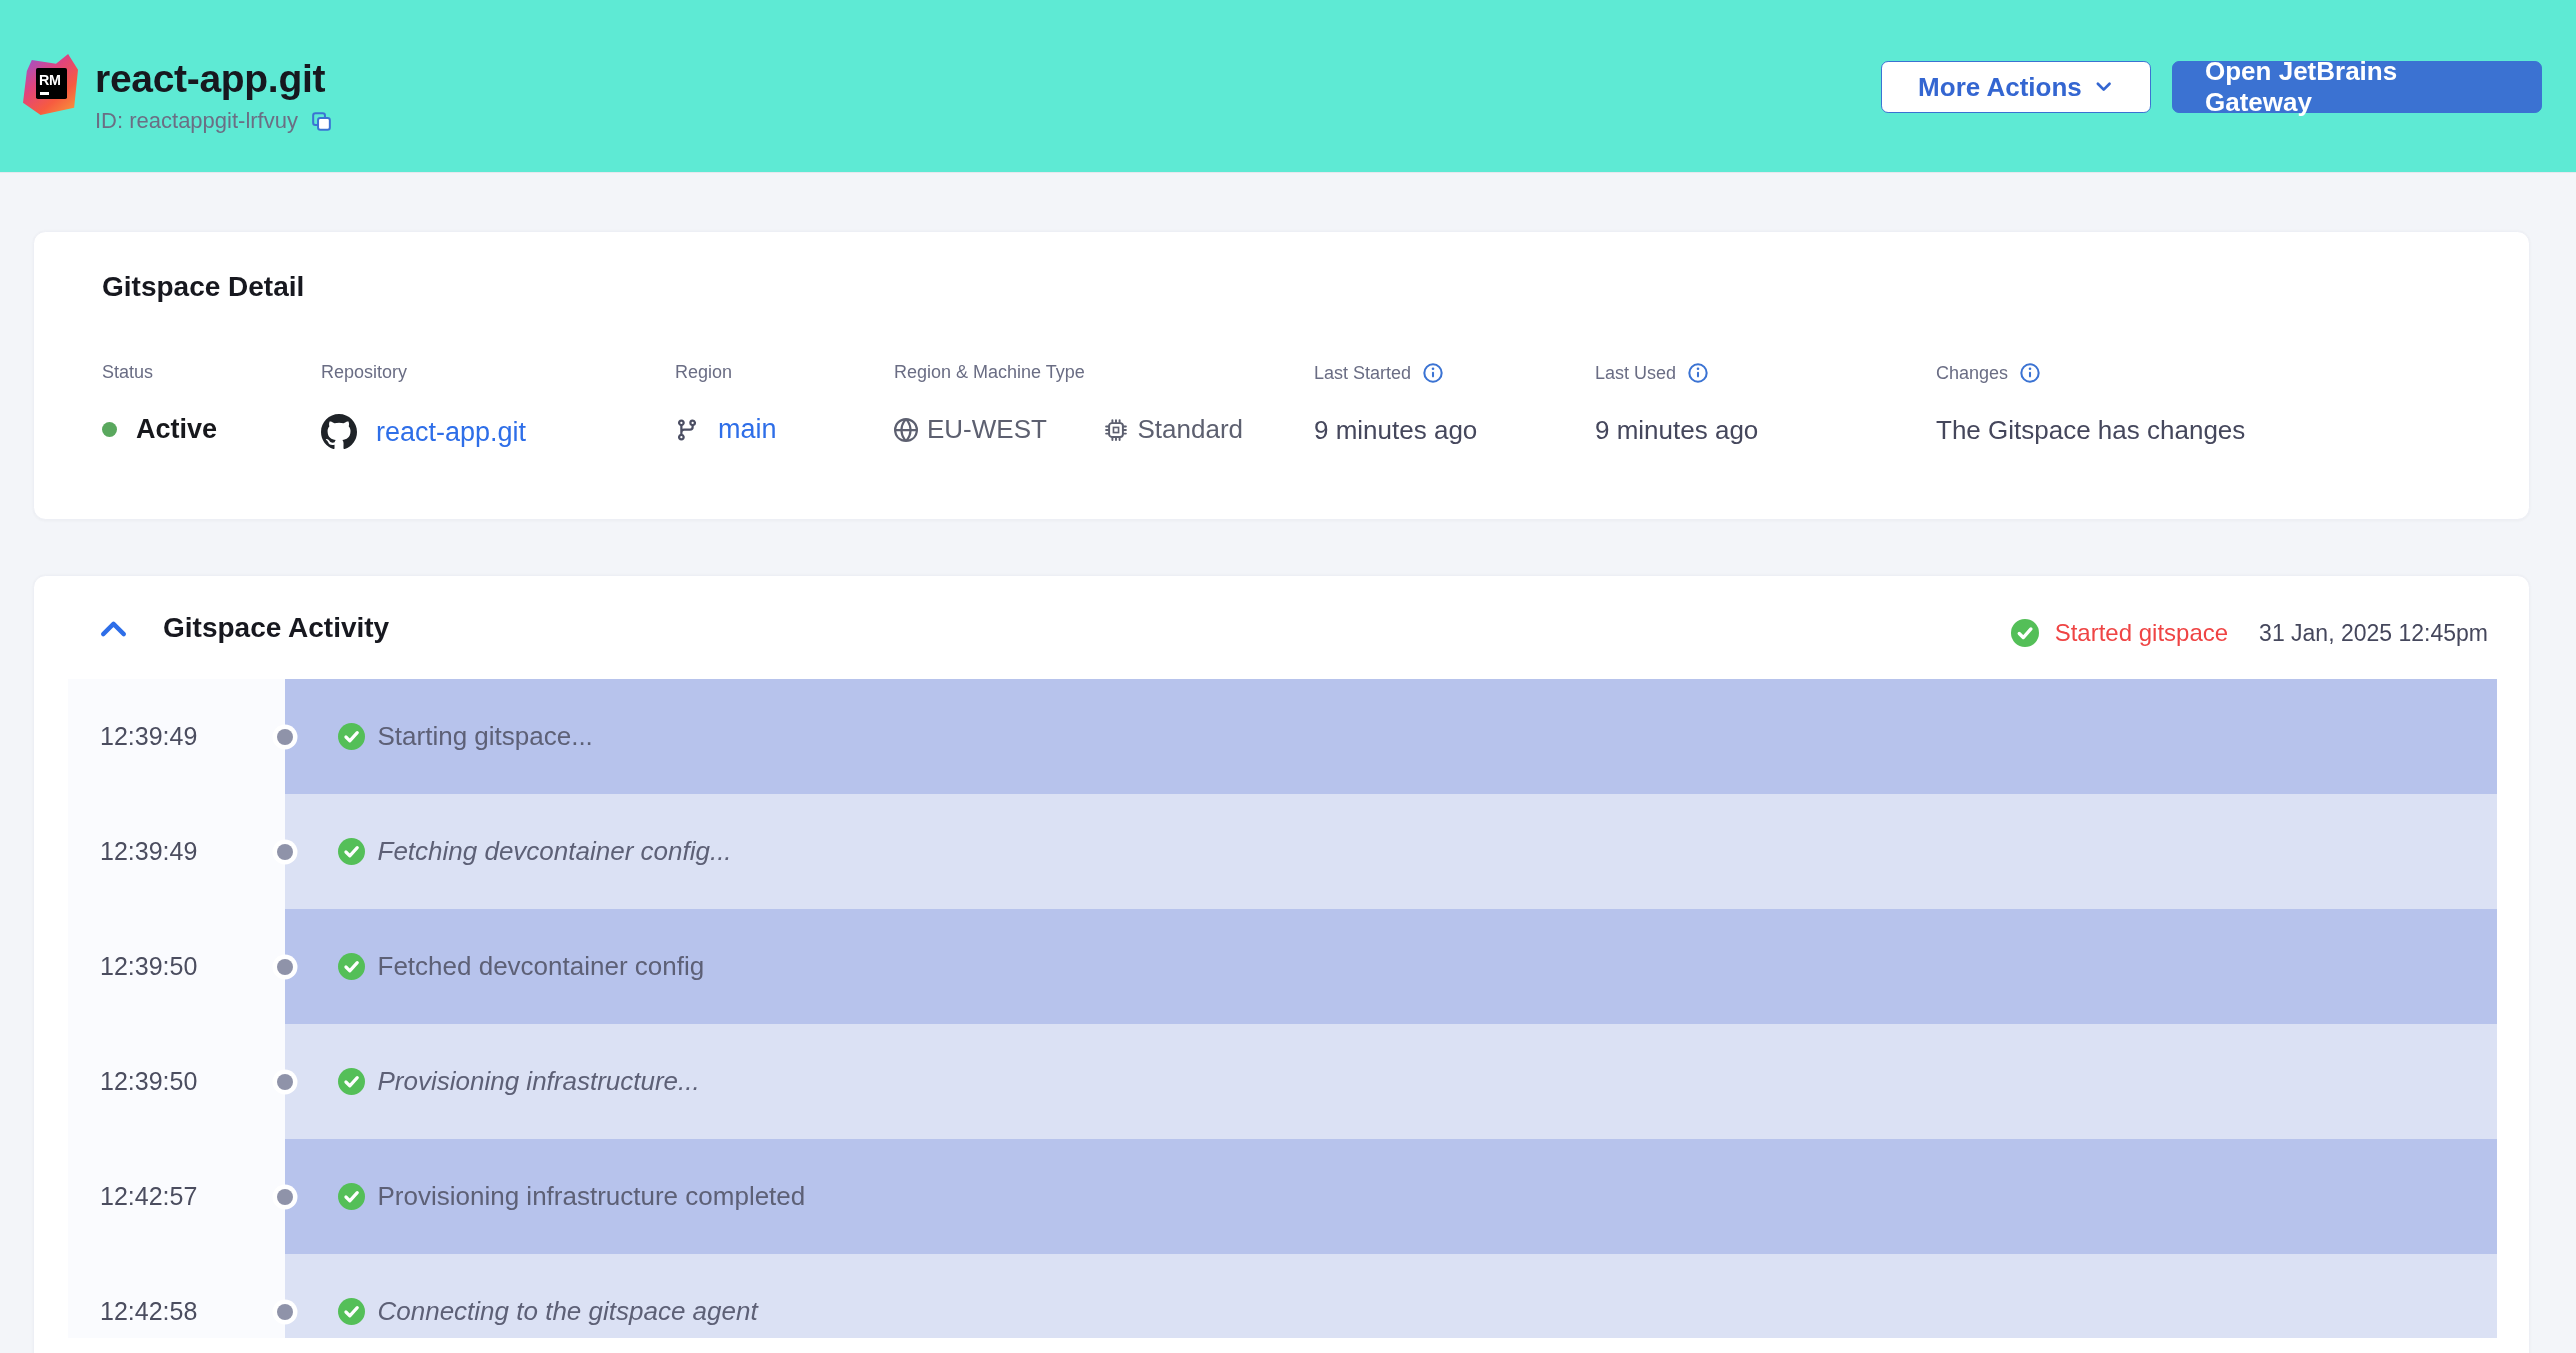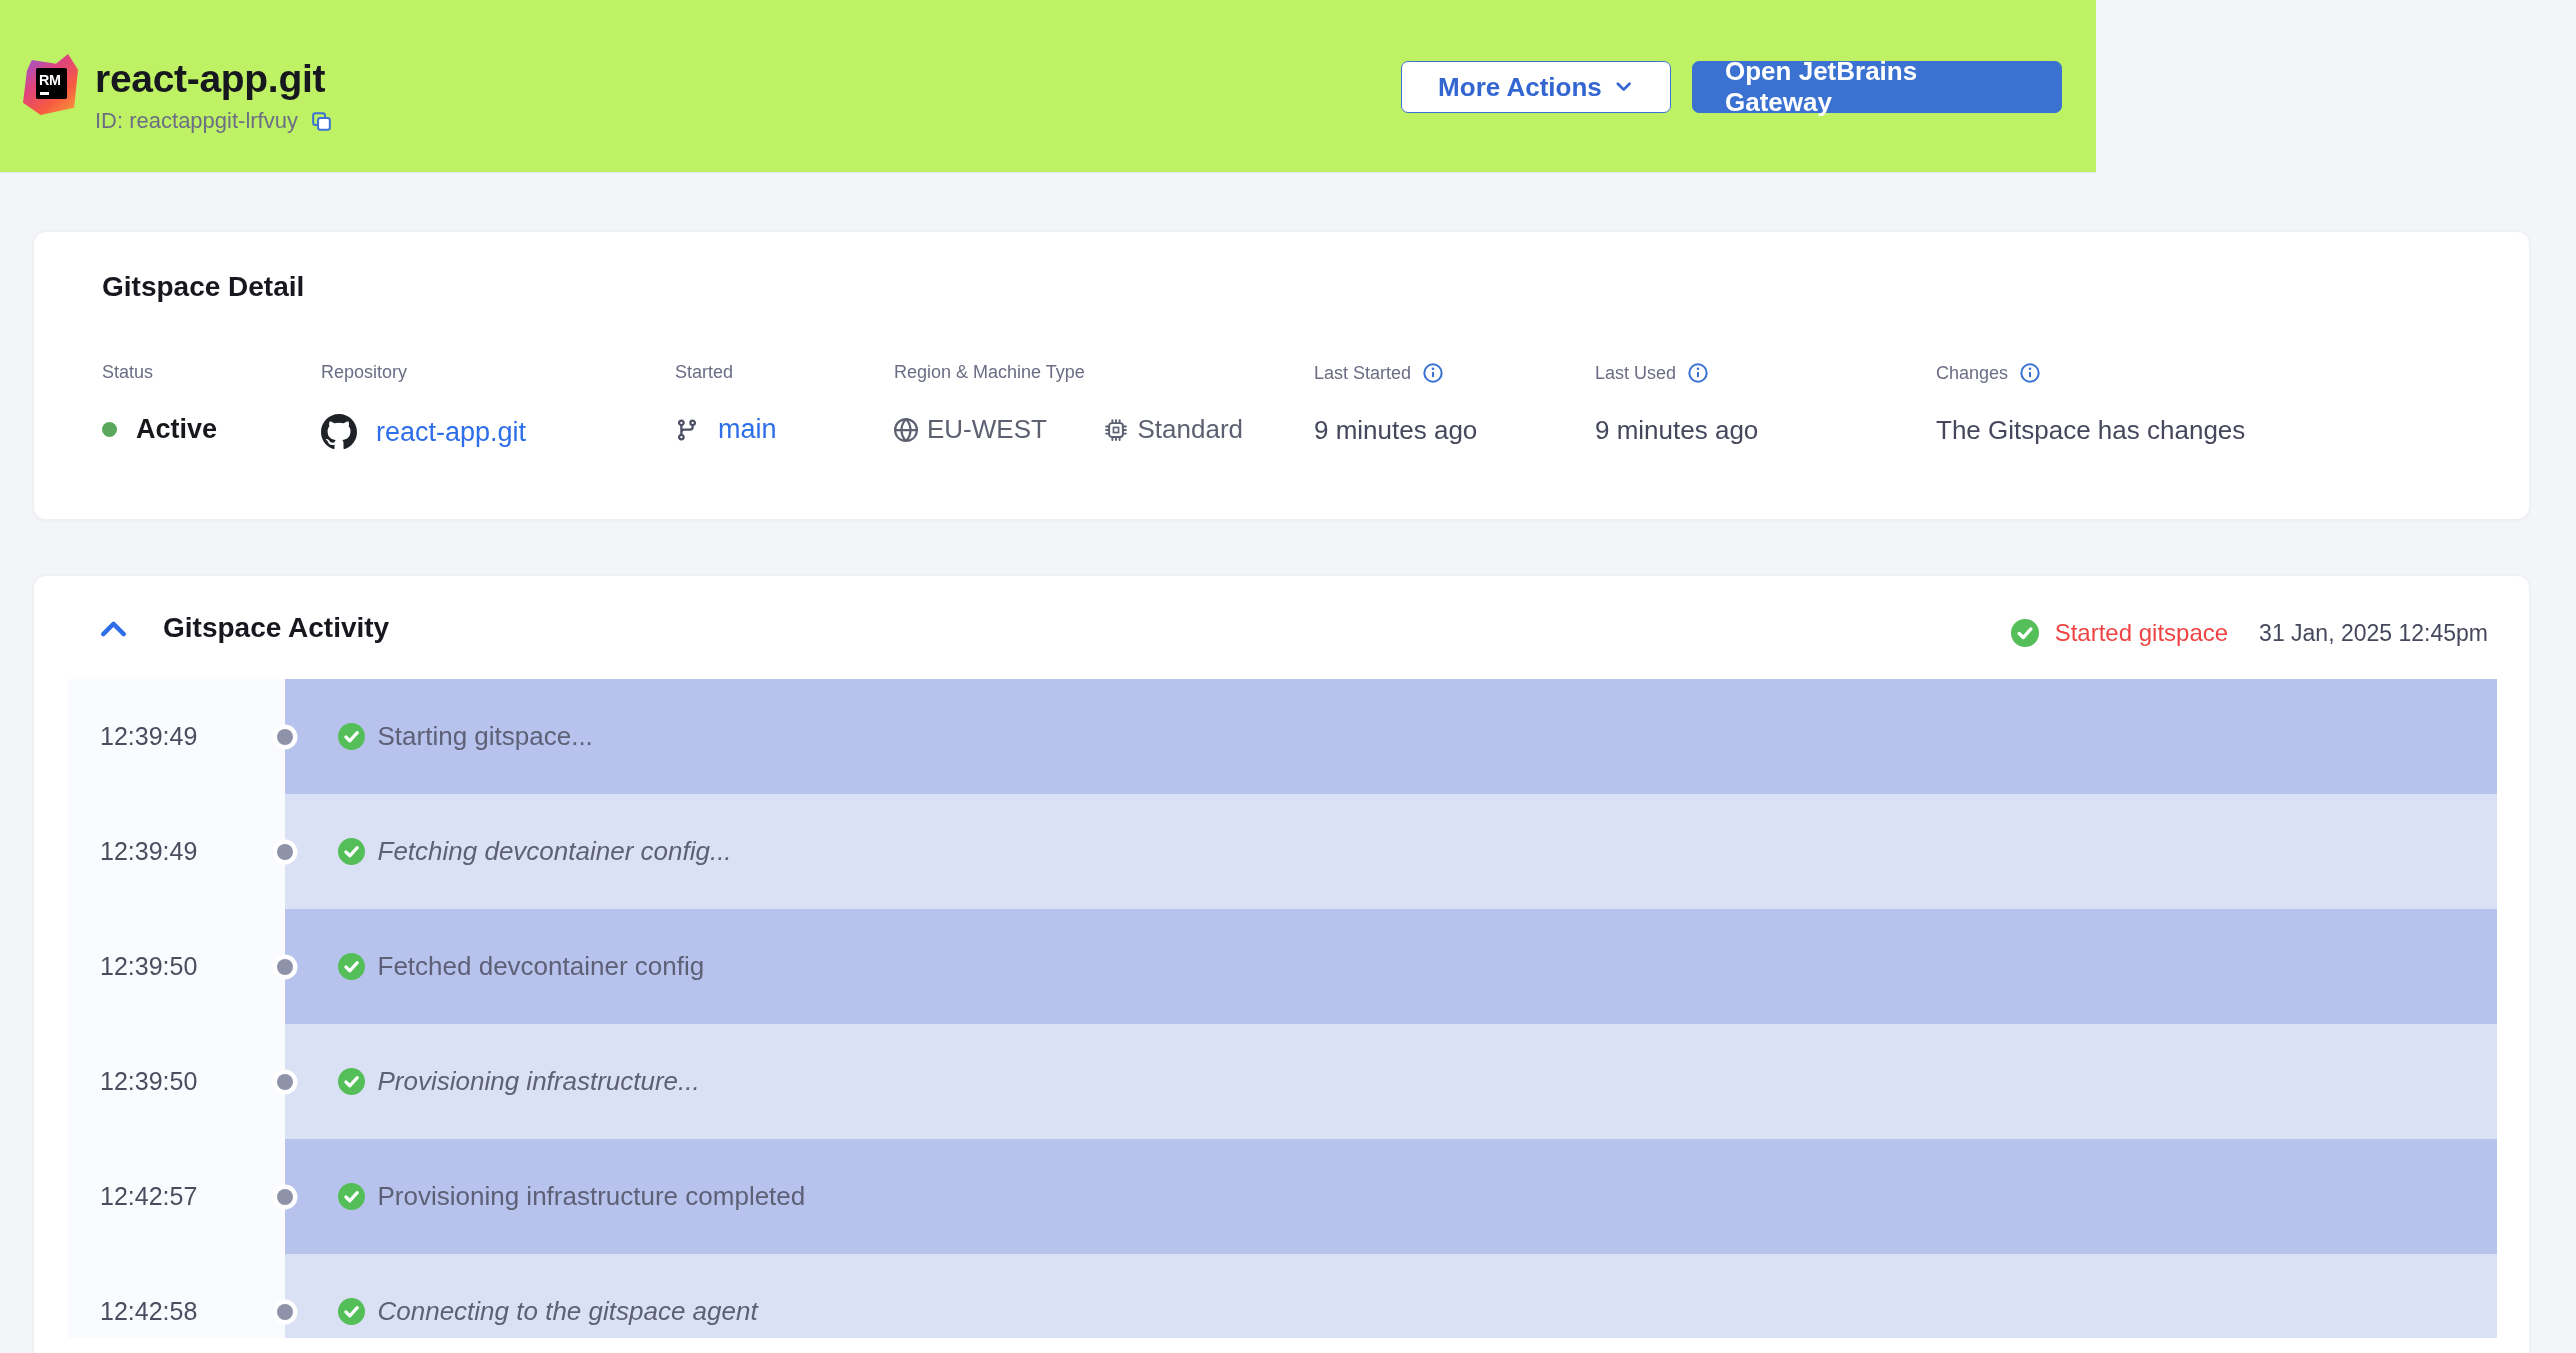--- a/index.html
+++ b/index.html
@@ -8,21 +8,21 @@
     --link-blue:#2e6ee8; --accent-blue:#3b72d2; --info-blue:#3b73d3;
     --green-check:#54bf58; --green-dot:#5aa85e;
     --stripe-dark:#b7c3ec; --stripe-light:#dbe1f4; --timecol-bg:#fafbfe;
     --dot-gray:#8f93a9; --log-text:#5d6076; --time-text:#4b4d5f;
   }
   *{margin:0;padding:0;box-sizing:border-box;}
   html,body{width:2576px;height:1353px;overflow:hidden;}
   body{background:var(--page-bg);font-family:"Liberation Sans","DejaVu Sans",sans-serif;position:relative;}
 
   
-  .topbar{position:absolute;left:0;top:0;width:2096px;height:173px;background:#bef264;border-bottom:1.8px solid #e6e8ef;}
+  .topbar{position:absolute;left:0;top:0;width:2576px;height:173px;background:#5eead4;border-bottom:1.8px solid #e6e8ef;}
   .logo{position:absolute;left:23px;top:54px;width:55px;height:61px;}
   .logo-grad{position:absolute;inset:0;background:linear-gradient(140deg,#8f57dd 0%,#e0447e 38%,#f75b40 68%,#f7a13b 100%);
     clip-path:polygon(16% 10%,60% 16%,82% 0%,100% 26%,93% 88%,32% 100%,0% 80%,7% 28%);}
   .logo-box{position:absolute;left:12.5px;top:14.3px;width:31px;height:31px;background:#000;border-radius:1.8px;}
   .logo-box span{position:absolute;left:3.6px;top:3.6px;color:#fff;font-size:14.3px;font-weight:700;letter-spacing:-0.4px;}
   .logo-box i{position:absolute;left:4.5px;bottom:4.5px;width:9px;height:2.7px;background:#fff;}
   .titleblock{position:absolute;left:95px;top:57px;}
   .page-title{font-size:39px;font-weight:700;color:var(--heading);letter-spacing:-0.3px;}
   .id-row{display:flex;align-items:center;gap:12.5px;margin-top:7.1px;}
   .id-text{font-size:22px;color:#6b6e84;}
@@ -130,21 +130,21 @@
         <svg width="36" height="36" viewBox="0 0 16 16" fill="#1f2328">
             <path d="M8 0C3.58 0 0 3.58 0 8c0 3.54 2.29 6.53 5.47 7.59.4.07.55-.17.55-.38 0-.19-.01-.82-.01-1.49-2.01.37-2.53-.49-2.69-.94-.09-.23-.48-.94-.82-1.13-.28-.15-.68-.52-.01-.53.63-.01 1.08.58 1.23.82.72 1.21 1.87.87 2.33.66.07-.52.28-.87.51-1.07-1.78-.2-3.64-.89-3.64-3.95 0-.87.31-1.59.82-2.15-.08-.2-.36-1.02.08-2.12 0 0 .67-.21 2.2.82.64-.18 1.32-.27 2-.27s1.36.09 2 .27c1.53-1.04 2.2-.82 2.2-.82.44 1.1.16 1.92.08 2.12.51.56.82 1.27.82 2.15 0 3.07-1.87 3.75-3.65 3.95.29.25.54.73.54 1.48 0 1.07-.01 1.93-.01 2.2 0 .21.15.46.55.38A8.01 8.01 0 0 0 16 8c0-4.42-3.58-8-8-8z"></path>
           </svg>
       </span>
       <a class="link">react-app.git</a>
     </div>
   </div>
 
   <div class="field" style="left:641px;">
     <div class="field-label">
-        <span>Started</span>
+        <span>Region</span>
       </div>
     <div class="field-value">
       <span style="display:flex;">
         <svg width="24" height="24" viewBox="0 0 16 16" fill="#4b4e63">
             <path d="M9.5 3.25a2.25 2.25 0 1 1 3 2.122V6A2.5 2.5 0 0 1 10 8.5H6a1 1 0 0 0-1 1v1.128a2.251 2.251 0 1 1-1.5 0V5.372a2.25 2.25 0 1 1 1.5 0v1.836A2.5 2.5 0 0 1 6 7h4a1 1 0 0 0 1-1v-.628a2.25 2.25 0 0 1-1.5-2.122Zm-6 0a.75.75 0 1 0 1.5 0 .75.75 0 0 0-1.5 0Zm8.25-.75a.75.75 0 1 0 0 1.5.75.75 0 0 0 0-1.5ZM4.25 12a.75.75 0 1 0 0 1.5.75.75 0 0 0 0-1.5Z"></path>
           </svg>
       </span>
       <a class="link">main</a>
     </div>
   </div>

